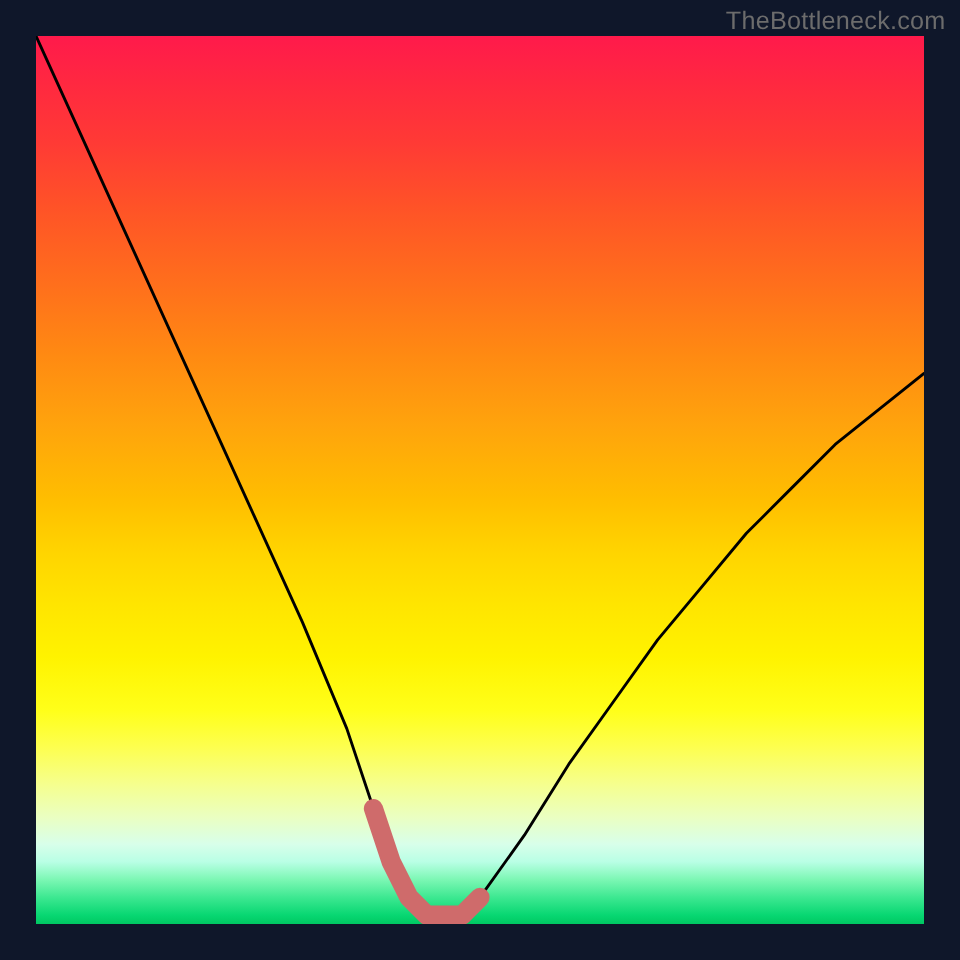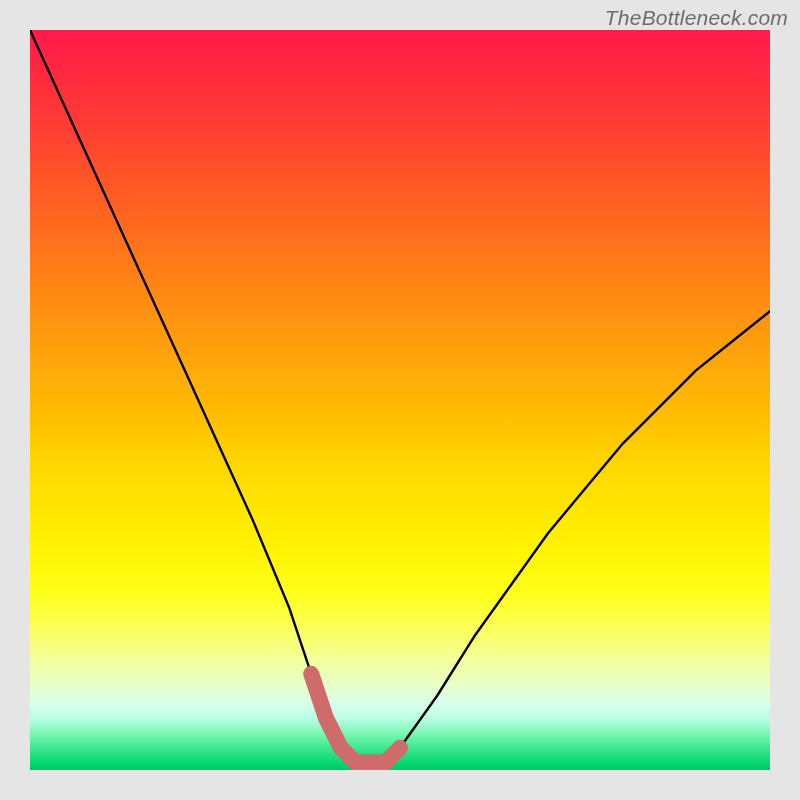--- a/index.html
+++ b/index.html
@@ -8,22 +8,21 @@
     width: 800px;
     height: 800px;
     overflow: hidden;
     background: #000;
     font-family: Arial, Helvetica, sans-serif;
   }
   .frame {
     position: relative;
     width: 800px;
     height: 800px;
-    background: #e5e5e5;
-    font-style: italic;
+    background: #0f172a;
   }
   .plot {
     position: absolute;
     left: 30px;
     top: 30px;
     width: 740px;
     height: 740px;
     background: linear-gradient(to bottom,
       #ff1a4b 0%,
       #ff2a3f 6%,

